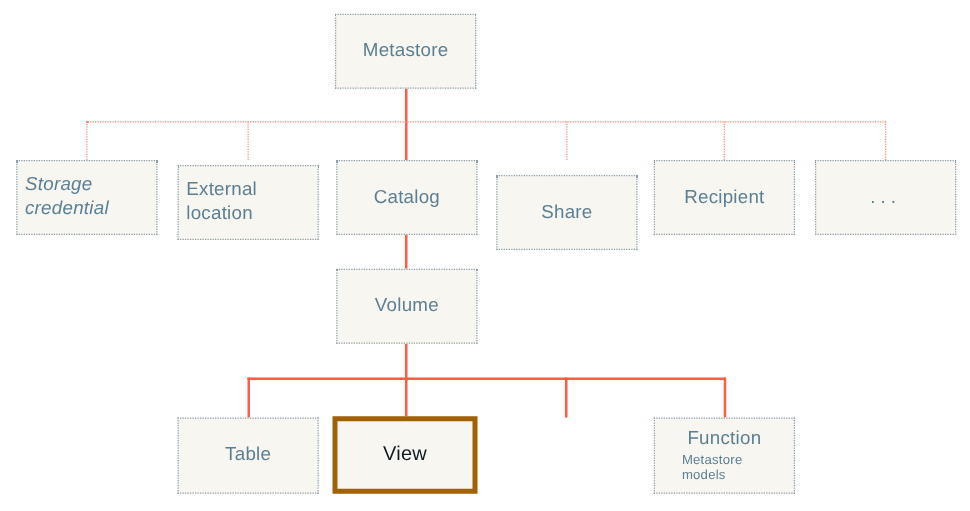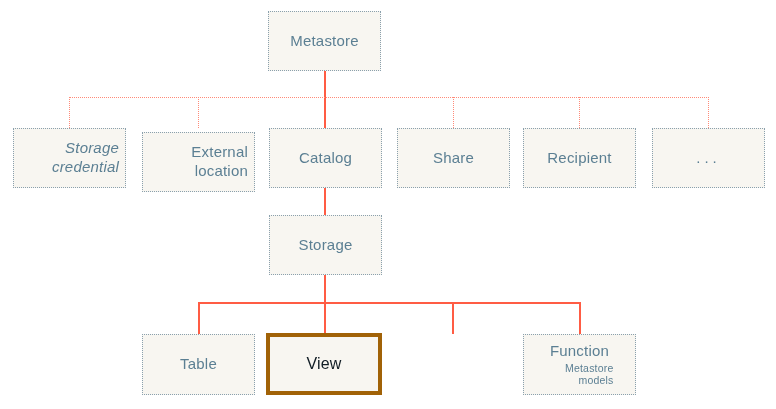--- a/index.html
+++ b/index.html
@@ -15,21 +15,21 @@
     position: absolute;
     width: 113px;
     height: 60px;
     box-sizing: border-box;
     background: #f8f6f1;
     border: 1px dotted #8aa0ad;
     display: flex;
     flex-direction: column;
     align-items: center;
     justify-content: center;
-    text-align: right;
+    text-align: left;
     color: #5b7f93;
     font-size: 15px;
     line-height: 1.25;
     letter-spacing: 0.2px;
     z-index: 2;
   }
   .box .label { padding: 0 6px; }
   .box .sublabel {
     font-size: 10.5px;
     line-height: 1.2;
@@ -95,32 +95,32 @@
 
   <div class="box" style="left:13px; top:128px;font-style:italic;">
     <span class="label">Storage credential</span>
   </div>
   <div class="box" style="left:142px; top:132px;">
     <span class="label">External location</span>
   </div>
   <div class="box" style="left:269px; top:128px;">
     <span class="label">Catalog</span>
   </div>
-  <div class="box" style="left:397px; top:128px;">
+  <div class="box" style="left:397px; top:140px;">
     <span class="label">Share</span>
   </div>
   <div class="box" style="left:523px; top:128px;">
     <span class="label">Recipient</span>
   </div>
   <div class="box ellipsis" style="left:652px; top:128px;">
     <span class="label">...</span>
   </div>
 
   <div class="box" style="left:269px; top:215px;">
-    <span class="label">Storage</span>
+    <span class="label">Volume</span>
   </div>
 
   <div class="box" style="left:142px; top:334px; height:61px;">
     <span class="label">Table</span>
   </div>
   <div class="box highlight" style="left:266px; top:333px; width:116px; height:62px;">
     <span class="label">View</span>
   </div>
   <div class="box" style="left:523px; top:334px; height:61px;">
     <span class="label">Function</span>

